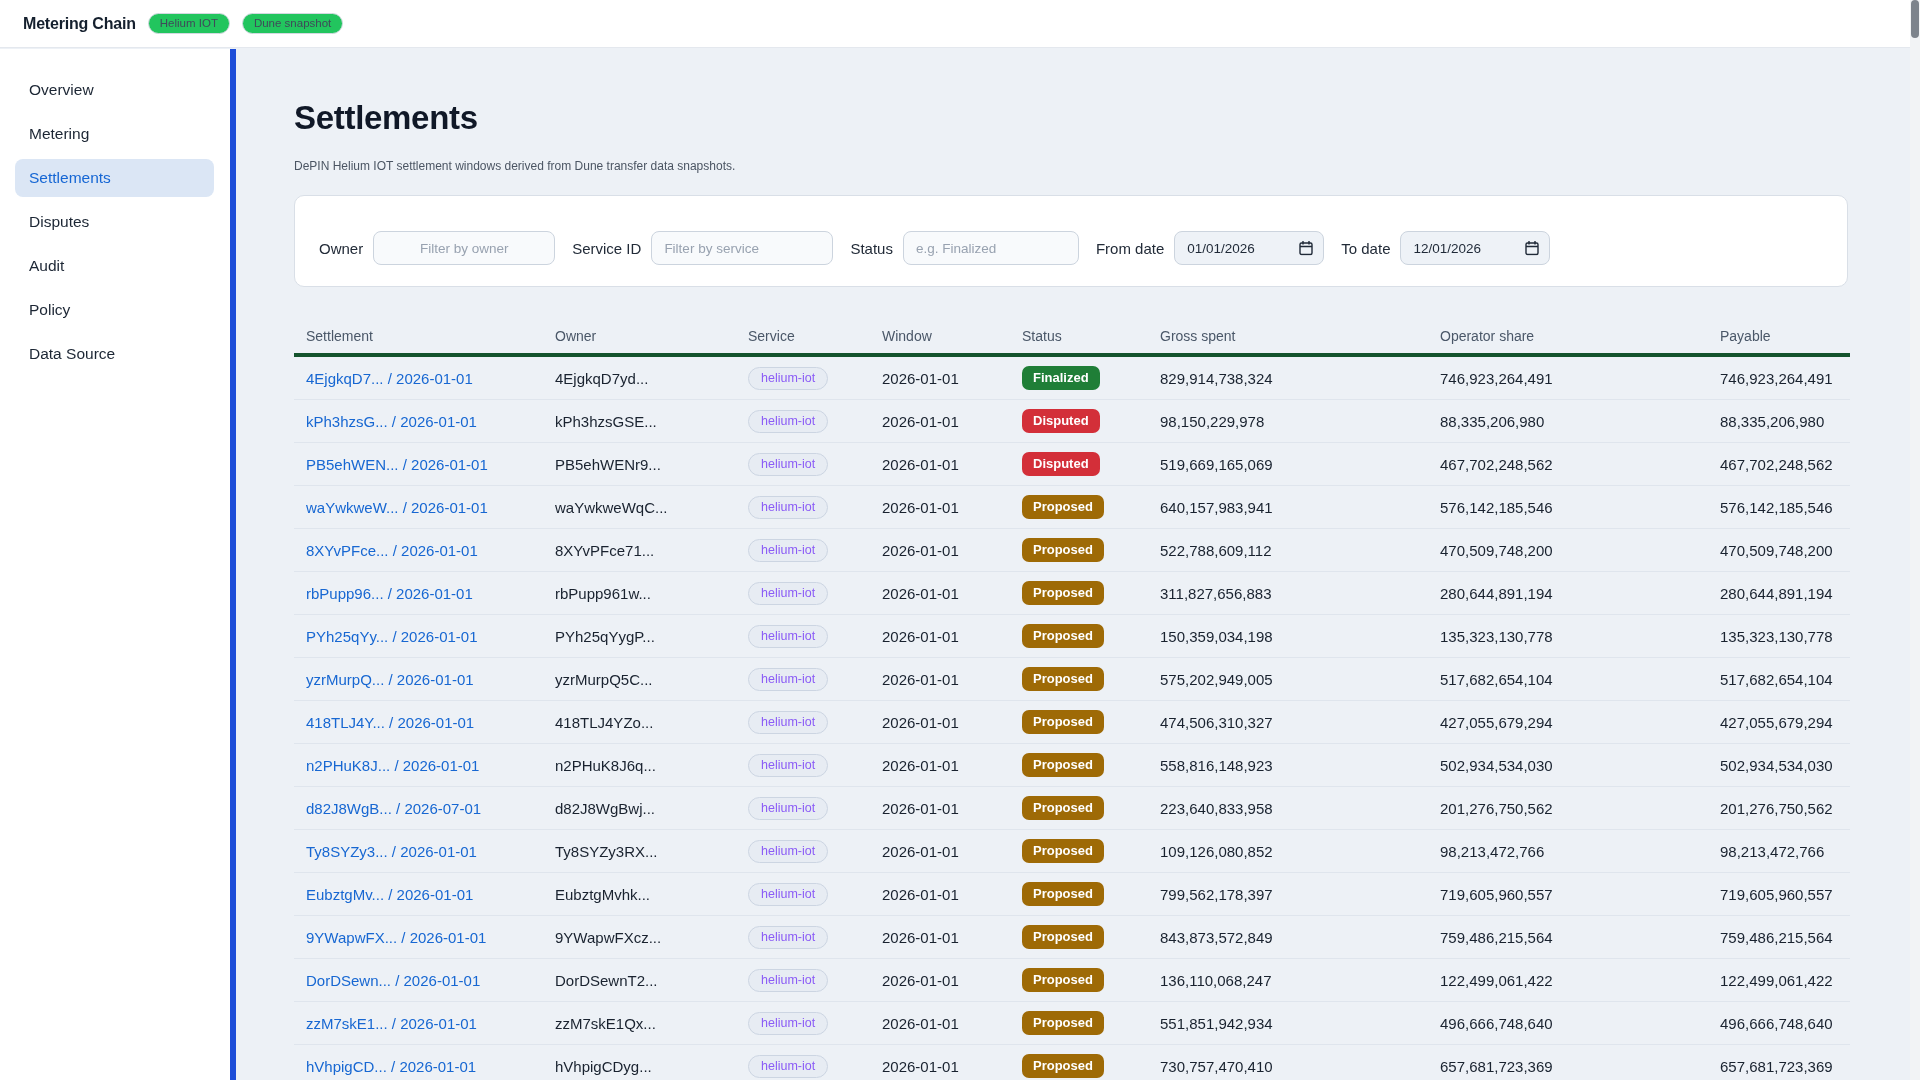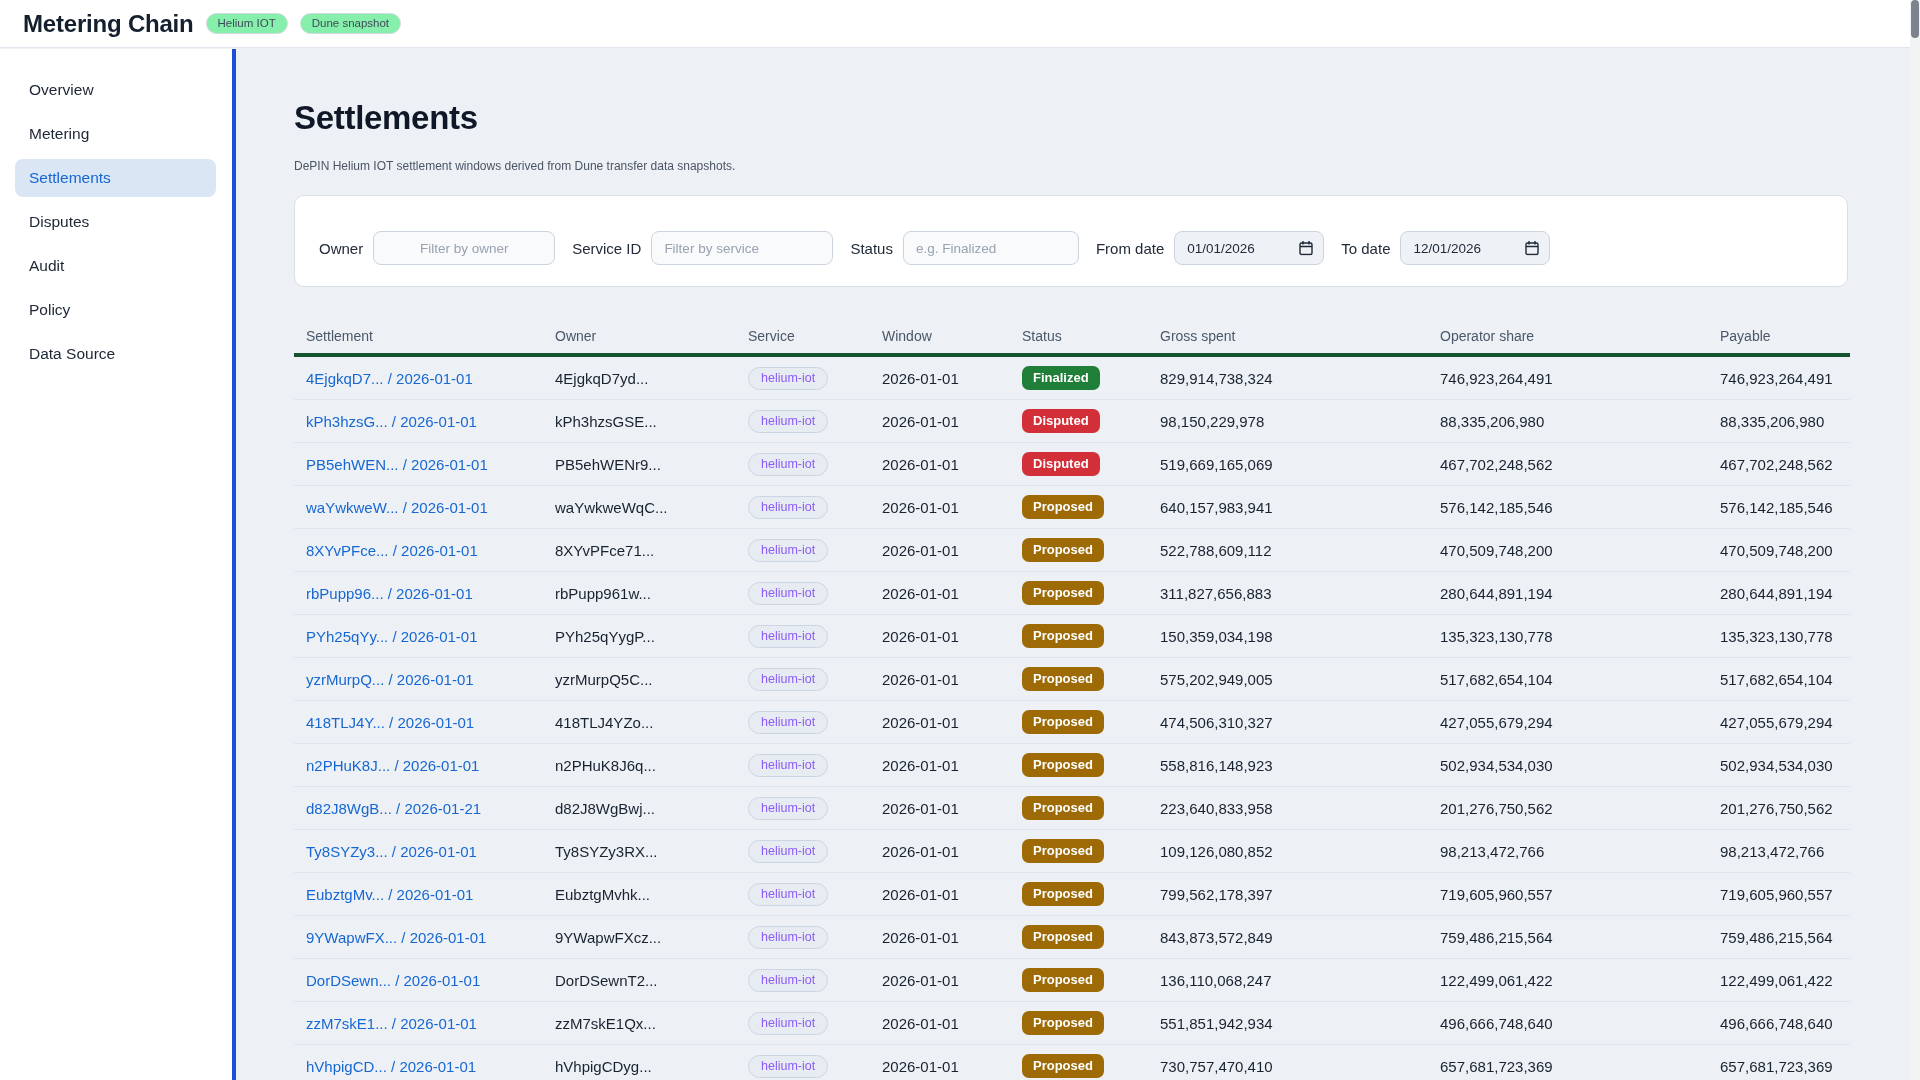--- a/index.html
+++ b/index.html
@@ -10,31 +10,31 @@
     font-family:"Liberation Sans", sans-serif;
     background:#edf1f6; color:#19222f;
   }
 
   
   .topbar {
     position:fixed; top:0; left:0; width:1920px; height:48px;
     background:#ffffff; border-bottom:1px solid #e4e8ee;
     display:flex; align-items:center; padding-left:23px; z-index:20;
   }
-  .app-title { font-size:24px; font-weight:bold; color:#15202e; letter-spacing:-0.2px; }
+  .app-title { font-size:16px; font-weight:bold; color:#15202e; letter-spacing:-0.2px; }
   .tag {
     margin-left:12px; border:1px solid #d3d9e1; border-radius:999px;
-    padding:3px 11px 4px; font-size:11.5px; color:#3f4a59; background:#86efac; white-space:nowrap;
+    padding:3px 11px 4px; font-size:11.5px; color:#3f4a59; background:#22c55e; white-space:nowrap;
   }
   .tag:first-of-type { margin-left:18px; }
 
   
   .sidebar {
     position:fixed; top:49px; left:0; width:236px; height:1031px;
-    background:#ffffff; border-right:4px solid #1d4ed8; padding-top:22px; z-index:10;
+    background:#ffffff; border-right:6px solid #1d4ed8; padding-top:22px; z-index:10;
   }
   .nav-item {
     height:38px; margin:0 16px 6px 15px; padding-left:14px; border-radius:8px;
     display:flex; align-items:center; font-size:15.5px; color:#1c2634; cursor:pointer;
     white-space:nowrap;
   }
   .nav-item.active { background:#dbe6f5; color:#1566d4; }
 
   
   .main { position:absolute; top:49px; left:237px; width:1673px; height:1031px; padding-left:57px; }
@@ -295,21 +295,21 @@
     <div class="cell c-owner">n2PHuK8J6q...</div>
     <div class="cell"><span class="pill">helium-iot</span></div>
     <div class="cell c-window">2026-01-01</div>
     <div class="cell"><span class="badge" style="background: rgb(158, 106, 6);">Proposed</span></div>
     <div class="cell c-gross">558,816,148,923</div>
     <div class="cell c-share">502,934,534,030</div>
     <div class="cell c-payable">502,934,534,030</div>
   </div>
 
   <div class="t-row">
-    <div class="cell"><a class="link">d82J8WgB... / 2026-01-21</a></div>
+    <div class="cell"><a class="link">d82J8WgB... / 2026-07-01</a></div>
     <div class="cell c-owner">d82J8WgBwj...</div>
     <div class="cell"><span class="pill">helium-iot</span></div>
     <div class="cell c-window">2026-01-01</div>
     <div class="cell"><span class="badge" style="background: rgb(158, 106, 6);">Proposed</span></div>
     <div class="cell c-gross">223,640,833,958</div>
     <div class="cell c-share">201,276,750,562</div>
     <div class="cell c-payable">201,276,750,562</div>
   </div>
 
   <div class="t-row">

